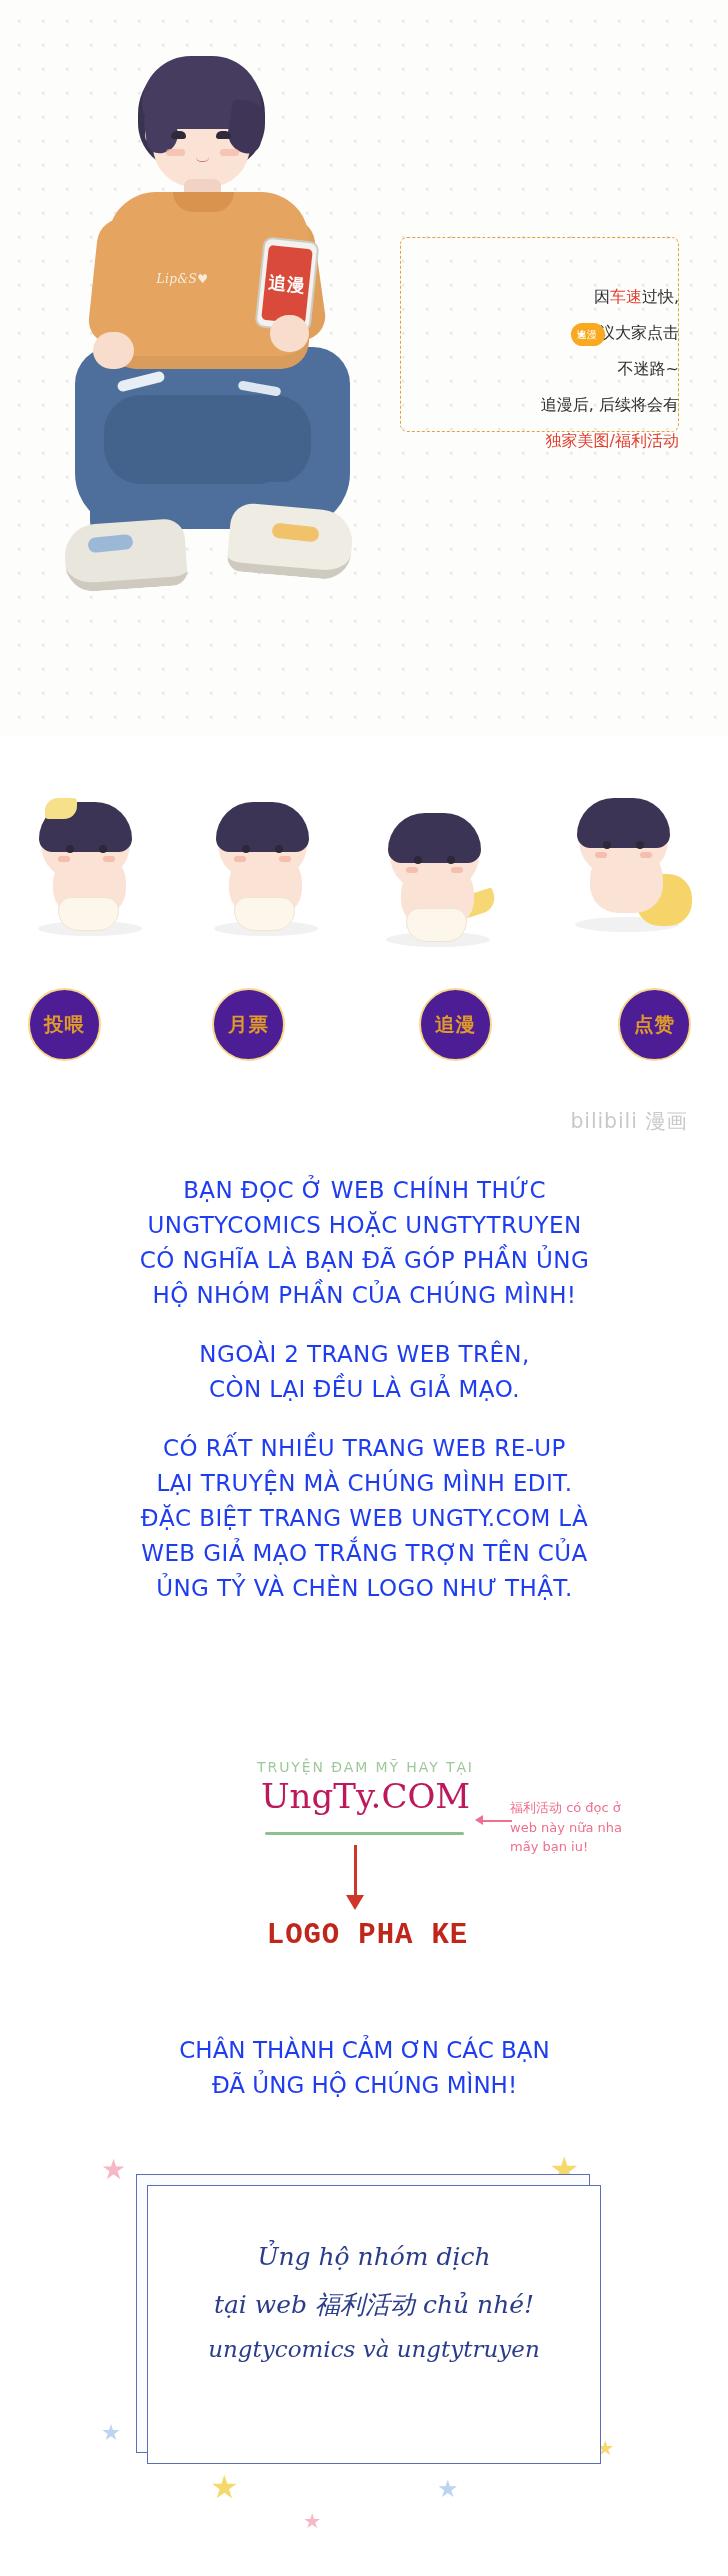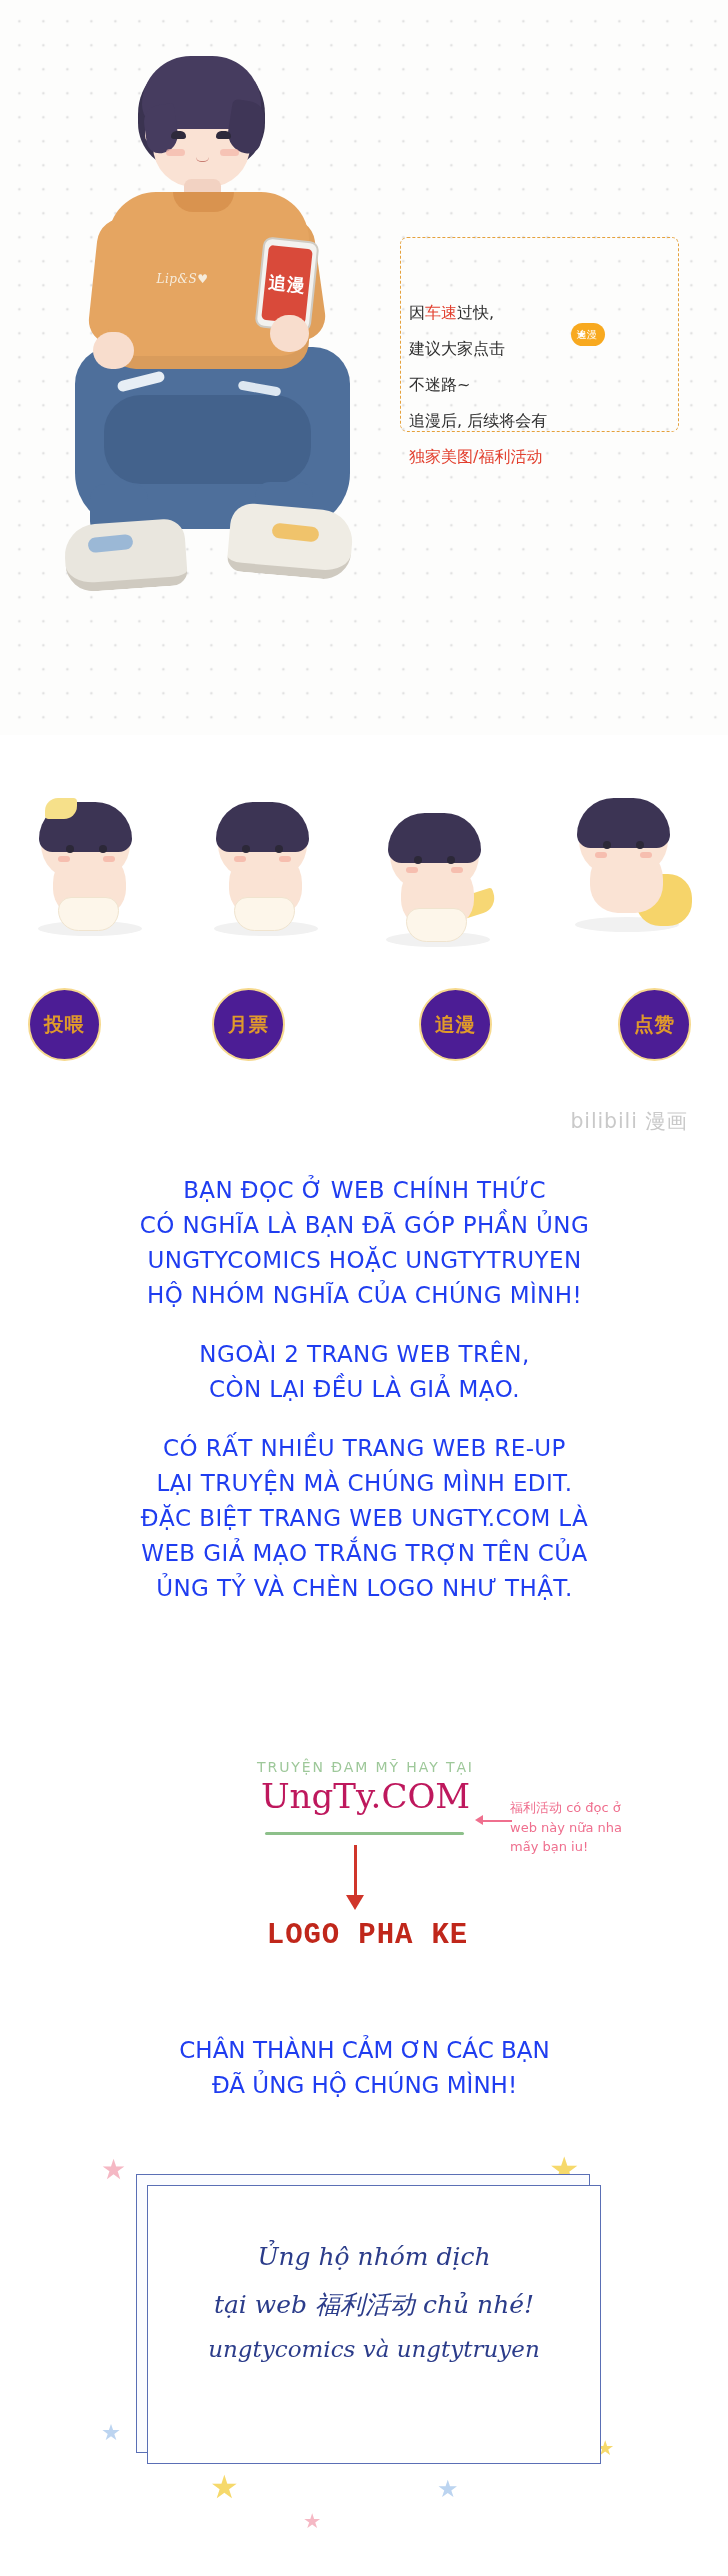--- a/index.html
+++ b/index.html
@@ -105,22 +105,22 @@
   .shoe-acc-l { position:absolute; left:32px; top:517px; width:45px; height:15px; background:#9bb8d6; border-radius:9.3px; transform:rotate(-6deg);}
   .shoe-acc-r { position:absolute; left:216px; top:506px; width:47px; height:15px; background:#f0c36b; border-radius:9.3px; transform:rotate(6deg);}
 
   
   .notice {
     position: absolute; left: 400px; top: 237px; width: 279px; height: 195px;
     border: 1.9px dashed #e5a13c; border-radius: 7.4px; background: transparent;
   }
   .notice-lines {
     position:absolute; left:409px; top:279px; width:270px;
-    text-align:left; line-height:2.25;
-    font-family: "DejaVu Sans", sans-serif; font-size: 16px; color:#2f2f2f;margin-top:16px;
+    text-align:right; line-height:2.25;
+    font-family: "DejaVu Sans", sans-serif; font-size: 16px; color:#2f2f2f;
   }
   .notice-lines .red { color:#e2402f; }
   .badge-pill {
     position:absolute; left:571px; top:323px;
     display:flex; align-items:center; gap:3.7px;
     background:#f8a91f; color:#fff; font-size:10.2px;
     padding:4.7px 8.4px 4.7px 5.6px; border-radius:12px;
   }
   .badge-pill .star { font-size:11.2px; color:#fff; }
 
@@ -355,23 +355,23 @@
     </div>
     <div class="circ-btn" style="left:618px; top:0;">
       <span>点赞</span>
     </div>
   </div>
 
   <div class="bili">bilibili 漫画</div>
 
   <div class="notice-block">
     <p>BẠN ĐỌC Ở WEB CHÍNH THỨC</p>
+    <p>UNGTYCOMICS HOẶC UNGTYTRUYEN</p>
     <p>CÓ NGHĨA LÀ BẠN ĐÃ GÓP PHẦN ỦNG</p>
-    <p>UNGTYCOMICS HOẶC UNGTYTRUYEN</p>
-    <p>HỘ NHÓM NGHĨA CỦA CHÚNG MÌNH!</p>
+    <p>HỘ NHÓM PHẦN CỦA CHÚNG MÌNH!</p>
     <div class="gap"></div>
     <p>NGOÀI 2 TRANG WEB TRÊN,</p>
     <p>CÒN LẠI ĐỀU LÀ GIẢ MẠO.</p>
     <div class="gap"></div>
     <p>CÓ RẤT NHIỀU TRANG WEB RE-UP</p>
     <p>LẠI TRUYỆN MÀ CHÚNG MÌNH EDIT.</p>
     <p>ĐẶC BIỆT TRANG WEB UNGTY.COM LÀ</p>
     <p>WEB GIẢ MẠO TRẮNG TRỢN TÊN CỦA</p>
     <p>ỦNG TỶ VÀ CHÈN LOGO NHƯ THẬT.</p>
   </div>

